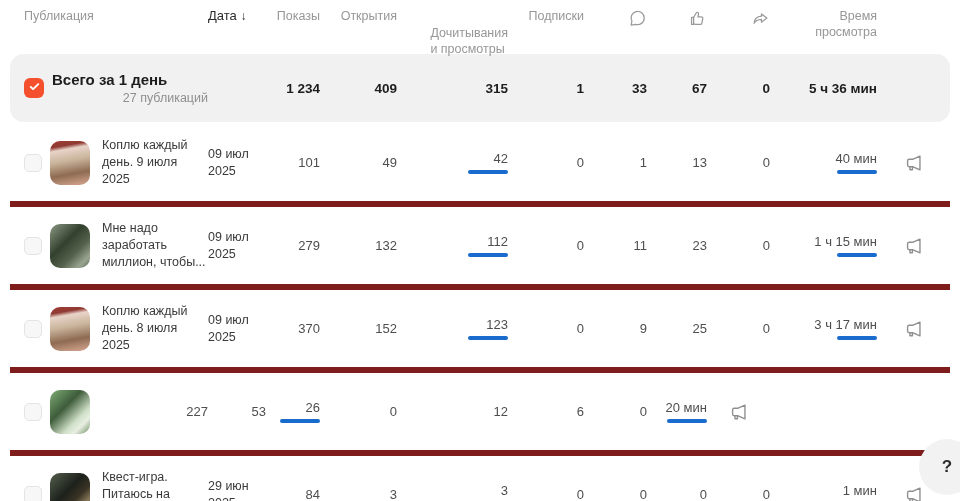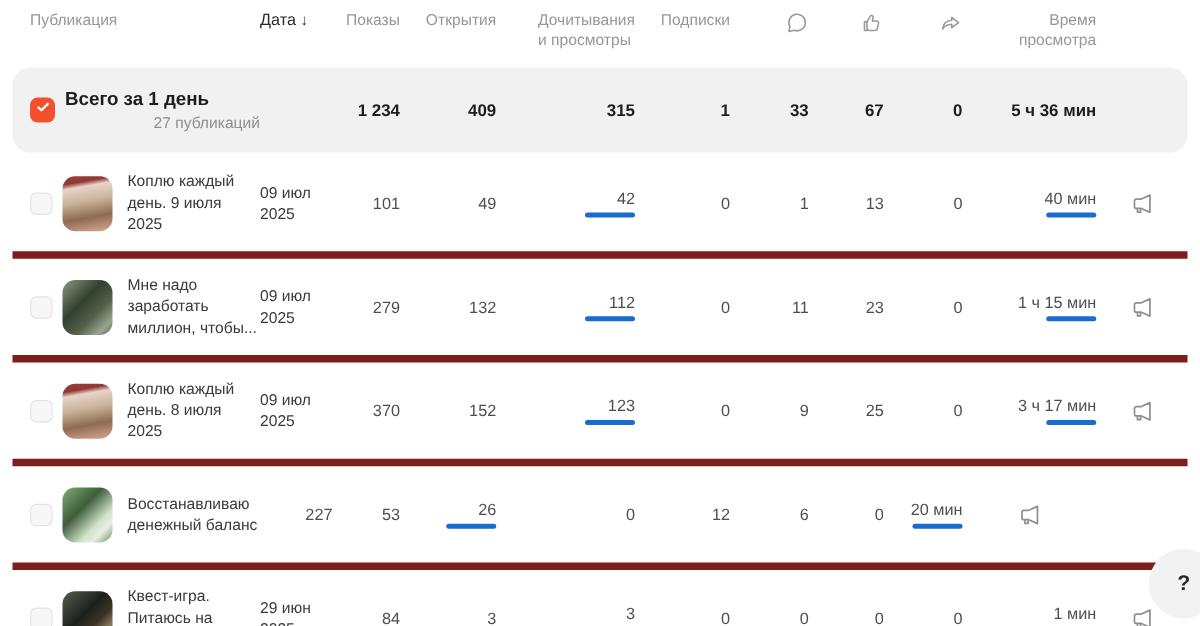--- a/index.html
+++ b/index.html
@@ -14,21 +14,21 @@
     grid-template-columns:18px 8px 40px 10px 108px 58px 54px 77px 111px 76px 63px 60px 63px 107px 1fr;
     padding-left:14px;align-items:center;
   }
   
   .thead{padding-top:8px;height:44px;align-items:start;}
   .th{font-size:12.5px;line-height:1.3;color:#979797;}
   .th.right{text-align:right;}
   .th-pub{grid-column:1/6;}
   .th-date{grid-column:6;color:#2b2b2b;font-size:13px;}
   .th-date .arrow{font-size:12px;color:#2b2b2b;}
-  .th-reads{grid-column:9;text-align:right;}
+  .th-reads{grid-column:9;text-align:right;margin-top:17px;}
   .th-reads .inner{display:inline-block;text-align:left;}
   .th-icon{text-align:right;padding-top:1px;}
   .th svg{vertical-align:top;}
   
   .summary{
     margin-top:2px;background:#f1f1f2;border-radius:14px;height:68px;
   }
   .sum-check{
     width:20px;height:20px;border-radius:6px;background:#f5502d;
     display:flex;align-items:center;justify-content:center;cursor:pointer;
@@ -216,21 +216,20 @@
           <path d="M7.6 16.1v3.2h2.7v-3.2"></path>
         </svg>
       </div>
     </div>
 
     <div class="grid row">
       <div class="cb"></div>
       <div></div>
       <div class="thumb" style="background:linear-gradient(135deg,#7fae77 0%,#3e5c3a 38%,#cfe0c8 68%,#e8efe2 80%,#6c8f64 100%)"></div>
       <div></div>
-      <div class="title">Восстанавливаю денежный баланс</div>
       <div class="num">227</div>
       <div class="num">53</div>
       <div class="barcell">
         <div class="num">26</div>
         <div class="bar"></div>
       </div>
       <div class="num">0</div>
       <div class="num">12</div>
       <div class="num">6</div>
       <div class="num">0</div>

